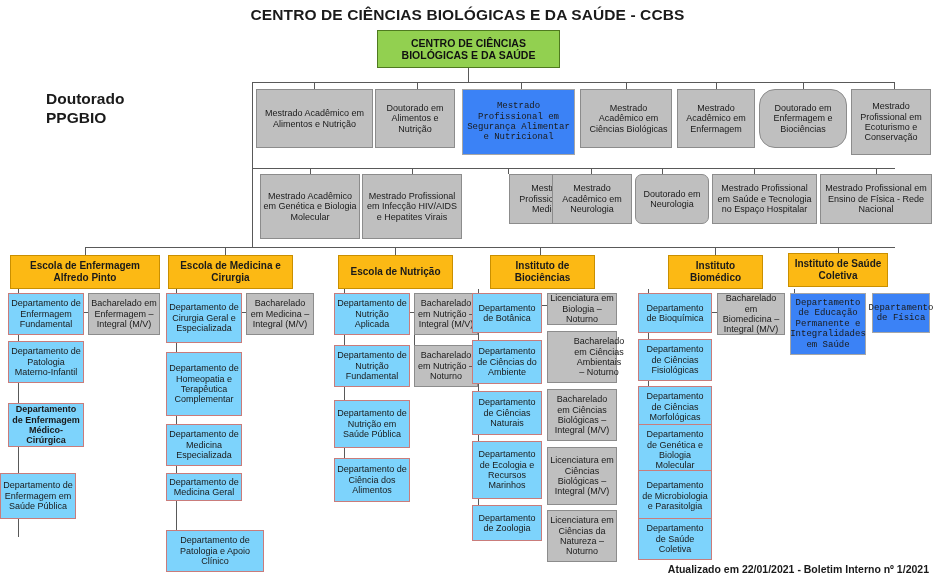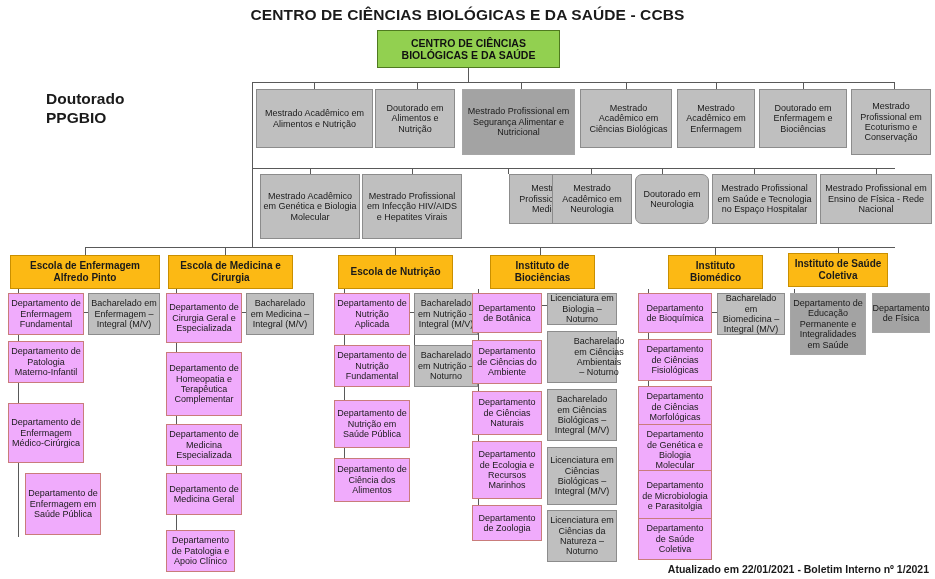--- a/index.html
+++ b/index.html
@@ -49,22 +49,22 @@
   }
   .root {
     background: #92d050;
     border: 1px solid #4f7a1f;
     font-weight: bold;
     font-size: 10.5px;
     color: #111;
   }
   .gray { background: #bfbfbf; border-color: #8c8c8c; }
   .orange { background: #fcb914; border-color: #c98f00; font-weight: bold; font-size: 10px; }
-  .pink { background: #f0abfc; border-color: #c97c7b; }
-  .white { background: #a3a3a3; border-color: #a6a6a6; }
+  .pink { background: #7dd3fc; border-color: #c97c7b; }
+  .white { background: #3b82f6; border-color: #a6a6a6; font-family: Liberation Mono, monospace; }
   .line { position: absolute; background: #595959; }
   .hl { height: 1px; }
   .vl { width: 1px; }
 </style>
 </head>
 <body>
 
 <div class="title">CENTRO DE CIÊNCIAS BIOLÓGICAS E DA SAÚDE - CCBS</div>
 <div class="doutorado">
   <div>Doutorado</div>
@@ -90,21 +90,21 @@
 <div class="line vl" style="left:626px; top:82px; height:7px;"></div>
 <div class="line vl" style="left:716px; top:82px; height:7px;"></div>
 <div class="line vl" style="left:803px; top:82px; height:7px;"></div>
 <div class="line vl" style="left:894px; top:82px; height:7px;"></div>
 
 <div class="node gray" style="left:256px; top:89px; width:117px; height:59px;">Mestrado Acadêmico em Alimentos e Nutrição</div>
 <div class="node gray" style="left:375px; top:89px; width:80px; height:59px;">Doutorado em Alimentos e Nutrição</div>
 <div class="node white" style="left:462px; top:89px; width:113px; height:66px;">Mestrado Profissional em Segurança Alimentar e Nutricional</div>
 <div class="node gray" style="left:580px; top:89px; width:92px; height:59px;padding-left:7px;">Mestrado Acadêmico em Ciências Biológicas</div>
 <div class="node gray" style="left:677px; top:89px; width:78px; height:59px;">Mestrado Acadêmico em Enfermagem</div>
-<div class="node gray" style="left:759px; top:89px; width:88px; height:59px;">Doutorado em Enfermagem e Biociências</div>
+<div class="node gray" style="left:759px; top:89px; width:88px; height:59px;border-radius:16px;">Doutorado em Enfermagem e Biociências</div>
 <div class="node gray" style="left:851px; top:89px; width:80px; height:66px;">Mestrado Profissional em Ecoturismo e Conservação</div>
 
 <div class="line vl" style="left:310px; top:168px; height:6px;"></div>
 <div class="line vl" style="left:412px; top:168px; height:6px;"></div>
 <div class="line vl" style="left:508px; top:168px; height:6px;"></div>
 <div class="line vl" style="left:591px; top:168px; height:6px;"></div>
 <div class="line vl" style="left:662px; top:168px; height:6px;"></div>
 <div class="line vl" style="left:754px; top:168px; height:6px;"></div>
 <div class="line vl" style="left:876px; top:168px; height:6px;"></div>
 
@@ -121,34 +121,34 @@
 <div class="line vl" style="left:395px; top:247px; height:8px;"></div>
 <div class="line vl" style="left:540px; top:247px; height:8px;"></div>
 <div class="line vl" style="left:715px; top:247px; height:8px;"></div>
 <div class="line vl" style="left:838px; top:247px; height:8px;"></div>
 
 <div class="node orange" style="left:10px; top:255px; width:150px; height:34px;">Escola de Enfermagem Alfredo Pinto</div>
 <div class="line vl" style="left:18px; top:289px; height:248px;"></div>
 
 <div class="node pink" style="left:8px; top:293px; width:76px; height:42px;">Departamento de Enfermagem Fundamental</div>
 <div class="node pink" style="left:8px; top:341px; width:76px; height:42px;">Departamento de Patologia Materno-Infantil</div>
-<div class="node pink" style="left:8px; top:403px; width:76px; height:60px;">Departamento de Enfermagem Médico-Cirúrgica</div>
-<div class="node pink" style="left:25px; top:473px; width:76px; height:62px;">Departamento de Enfermagem em Saúde Pública</div>
+<div class="node pink" style="left:8px; top:403px; width:76px; height:44px;font-weight:bold;">Departamento de Enfermagem Médico-Cirúrgica</div>
+<div class="node pink" style="left:0; top:473px; width:76px; height:46px;">Departamento de Enfermagem em Saúde Pública</div>
 
 <div class="line hl" style="left:84px; top:312px; width:7px;"></div>
 <div class="node gray" style="left:88px; top:293px; width:72px; height:42px;">Bacharelado em Enfermagem – Integral (M/V)</div>
 
 <div class="node orange" style="left:168px; top:255px; width:125px; height:34px;">Escola de Medicina e Cirurgia</div>
 <div class="line vl" style="left:176px; top:289px; height:282px;"></div>
 
 <div class="node pink" style="left:166px; top:293px; width:76px; height:50px;">Departamento de Cirurgia Geral e Especializada</div>
 <div class="node pink" style="left:166px; top:352px; width:76px; height:64px;">Departamento de Homeopatia e Terapêutica Complementar</div>
 <div class="node pink" style="left:166px; top:424px; width:76px; height:42px;">Departamento de Medicina Especializada</div>
-<div class="node pink" style="left:166px; top:473px; width:76px; height:42px;">Departamento de Medicina Geral</div>
-<div class="node pink" style="left:166px; top:530px; width:69px; height:42px;">Departamento de Patologia e Apoio Clínico</div>
+<div class="node pink" style="left:166px; top:473px; width:76px; height:28px;">Departamento de Medicina Geral</div>
+<div class="node pink" style="left:166px; top:530px; width:98px; height:42px;">Departamento de Patologia e Apoio Clínico</div>
 
 <div class="line hl" style="left:242px; top:312px; width:7px;"></div>
 <div class="node gray" style="left:246px; top:293px; width:68px; height:42px;">Bacharelado em Medicina – Integral (M/V)</div>
 
 <div class="node orange" style="left:338px; top:255px; width:115px; height:34px;">Escola de Nutrição</div>
 <div class="line vl" style="left:344px; top:289px; height:202px;"></div>
 
 <div class="node pink" style="left:334px; top:293px; width:76px; height:42px;">Departamento de Nutrição Aplicada</div>
 <div class="node pink" style="left:334px; top:345px; width:76px; height:42px;">Departamento de Nutrição Fundamental</div>
 <div class="node pink" style="left:334px; top:400px; width:76px; height:48px;">Departamento de Nutrição em Saúde Pública</div>

